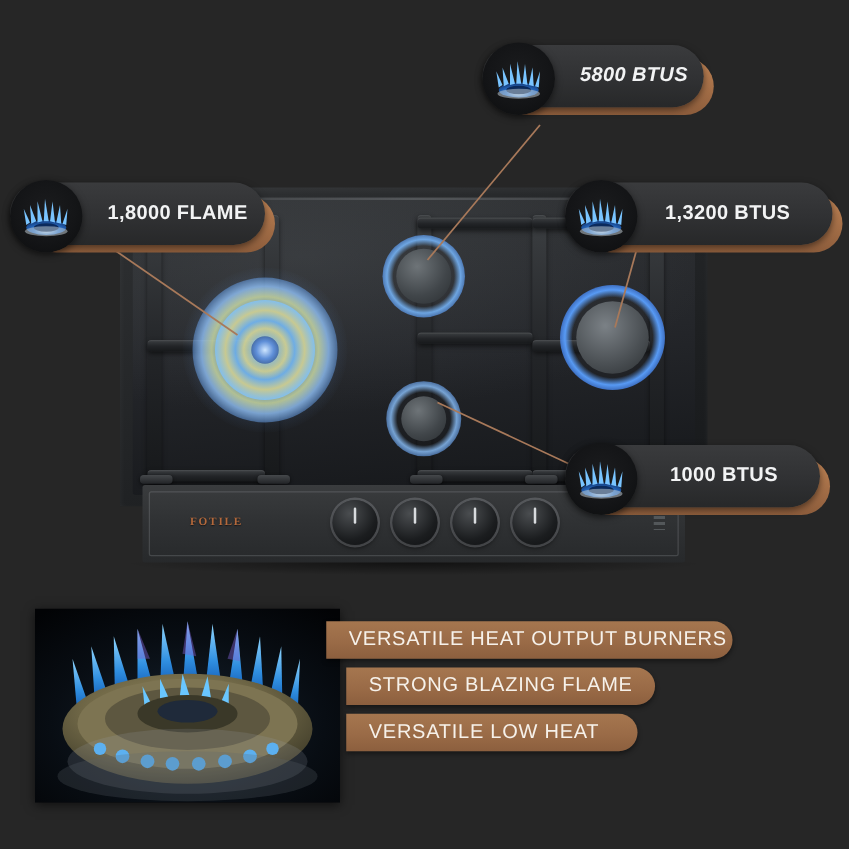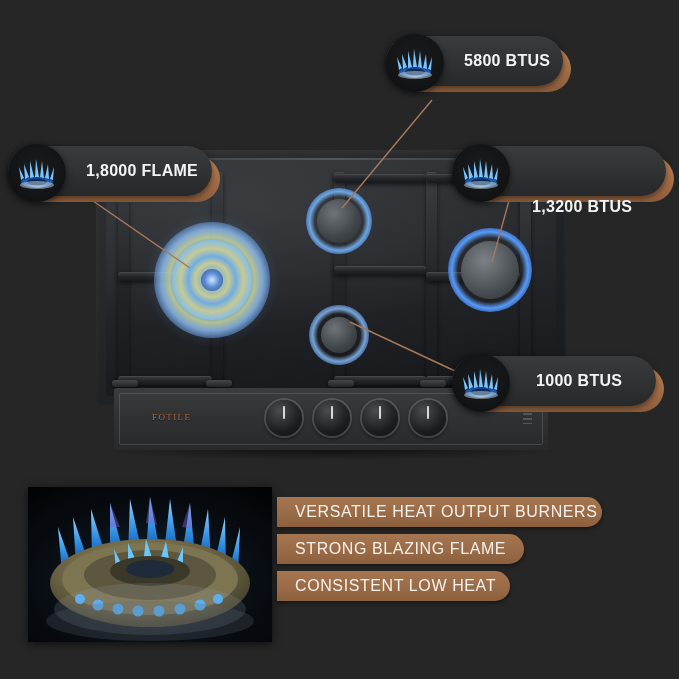--- a/index.html
+++ b/index.html
@@ -106,21 +106,21 @@
   
   .panel{
     position:absolute;left:18px;top:238px;width:434px;height:62px;
     background:linear-gradient(180deg,#3a3c3e 0%,#303234 45%,#27292b 100%);
     border-radius:2px;
   }
   .panel-inset{position:absolute;left:5px;top:5px;right:5px;bottom:5px;
     border:1px solid rgba(200,205,210,.18);border-radius:2px;}
   .brand{
     position:absolute;left:38px;top:24px;
-    font-size:9px;letter-spacing:1.4px;font-weight:400;
+    font-size:9px;letter-spacing:1.4px;font-weight:700;
     color:#b4693c;text-shadow:0 1px 1px rgba(0,0,0,.6);
     font-family:"Liberation Serif", serif;
   }
   .knob{
     position:absolute;top:12px;width:36px;height:36px;border-radius:50%;
     background:radial-gradient(circle at 38% 30%,#4a4d50,#1b1d1f 62%,#0e0f11 100%);
     box-shadow:0 0 0 2px rgba(165,170,175,.30), 0 2px 4px rgba(0,0,0,.7);
   }
   .knob::after{content:"";position:absolute;left:50%;top:6px;width:2px;height:13px;
     margin-left:-1px;background:#d8dbde;border-radius:1px;}
@@ -288,21 +288,21 @@
             <path d="M12 22 L11 7 L16 20Z"></path>
           <path d="M17 21 L17 4 L21 20Z"></path>
             <path d="M22 20 L23 2 L26 20Z"></path>
           <path d="M27 20 L29 4 L31 21Z"></path>
             <path d="M32 21 L35 7 L36 22Z"></path>
           <path d="M37 22 L41 10 L40 23Z"></path>
         </g>
         <ellipse cx="24" cy="28" rx="17" ry="4" fill="#b9c4cc" opacity=".55"></ellipse>
       </svg>
     </div>
-    <div class="label" style="left:78px;">5800 BTUS</div>
+    <div class="label" style="left:78px;font-style:italic;">5800 BTUS</div>
   </div>
 
   <div class="callout" style="left:452px;top:146px;width:222px;">
     <div class="shadowbar"></div>
     <div class="pill"></div>
     <div class="thumb">
       <svg class="fl" width="48" height="34" viewBox="0 0 48 34">
         <ellipse cx="24" cy="25" rx="16" ry="6" fill="url(#fg1)"></ellipse>
         <ellipse cx="24" cy="25" rx="10" ry="3.4" fill="#0b2a5c"></ellipse>
         <g fill="#79c4ff">
@@ -310,21 +310,21 @@
             <path d="M12 22 L11 7 L16 20Z"></path>
           <path d="M17 21 L17 4 L21 20Z"></path>
             <path d="M22 20 L23 2 L26 20Z"></path>
           <path d="M27 20 L29 4 L31 21Z"></path>
             <path d="M32 21 L35 7 L36 22Z"></path>
           <path d="M37 22 L41 10 L40 23Z"></path>
         </g>
         <ellipse cx="24" cy="28" rx="17" ry="4" fill="#b9c4cc" opacity=".55"></ellipse>
       </svg>
     </div>
-    <div class="label" style="left:80px;margin-top:36px;">1,3200 BTUS</div>
+    <div class="label" style="left:80px;">1,3200 BTUS</div>
   </div>
 
   <div class="callout" style="left:452px;top:356px;width:212px;">
     <div class="shadowbar"></div>
     <div class="pill"></div>
     <div class="thumb">
       <svg class="fl" width="48" height="34" viewBox="0 0 48 34">
         <ellipse cx="24" cy="25" rx="16" ry="6" fill="url(#fg1)"></ellipse>
         <ellipse cx="24" cy="25" rx="10" ry="3.4" fill="#0b2a5c"></ellipse>
         <g fill="#79c4ff">
@@ -408,17 +408,17 @@
           <circle cx="152" cy="122" r="5.5"></circle>
         <circle cx="172" cy="118" r="5.5"></circle>
           <circle cx="190" cy="112" r="5"></circle>
       </g>
       <ellipse cx="122" cy="122" rx="96" ry="26" fill="#9aa3ab" opacity=".18"></ellipse>
       <ellipse cx="122" cy="134" rx="104" ry="20" fill="#5d646b" opacity=".25"></ellipse>
       <rect x="0" y="0" width="244" height="155" fill="none"></rect>
     </svg>
   </div>
 
-  <div class="featurebar" style="left:277px;top:497px;width:325px;">VERSATILE HEAT OUTPUT BURNERS</div>
+  <div class="featurebar" style="left:261px;top:497px;width:325px;">VERSATILE HEAT OUTPUT BURNERS</div>
   <div class="featurebar" style="left:277px;top:534px;width:247px;">STRONG BLAZING FLAME</div>
-  <div class="featurebar" style="left:277px;top:571px;width:233px;">CONSISTENT LOW HEAT</div>
+  <div class="featurebar" style="left:277px;top:571px;width:233px;">VERSATILE LOW HEAT</div>
 
 </div>
 
 </body></html>

